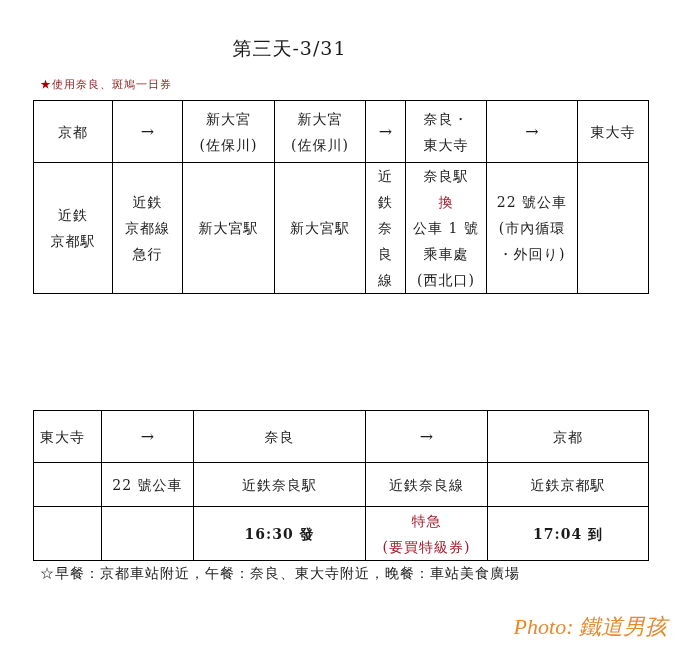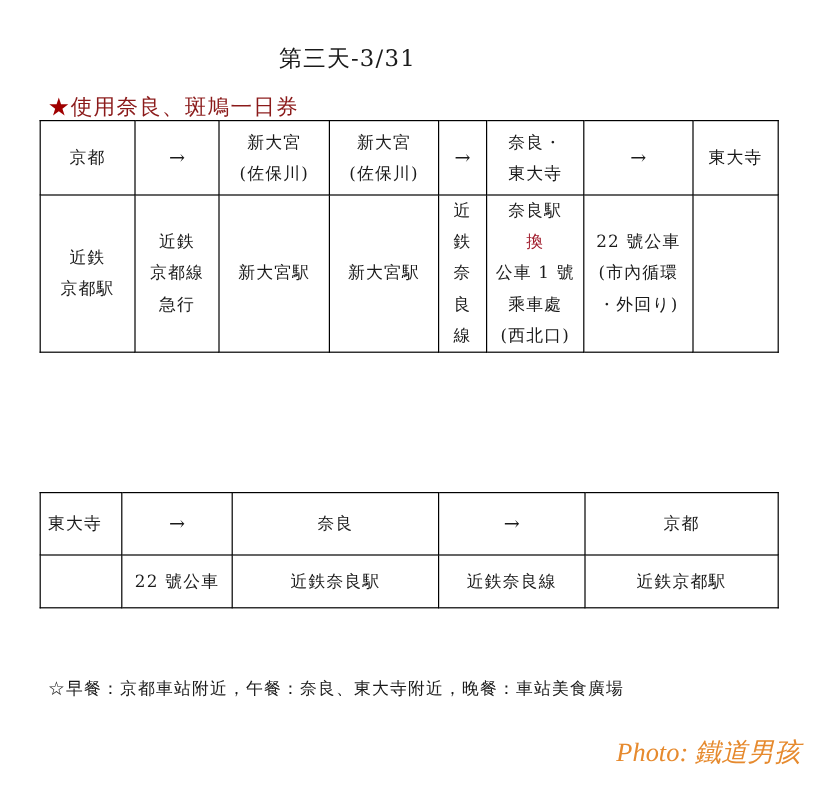--- a/index.html
+++ b/index.html
@@ -1,20 +1,20 @@
 <!DOCTYPE html>
 <html><head>
 <meta charset="utf-8">
 <style>
   html, body { margin: 0; padding: 0; background: #ffffff; }
   body { width: 691px; height: 654px; position: relative; overflow: hidden;
          font-family: "DejaVu Serif", "Liberation Serif", serif; color: #1a1a1a; }
   .title { position: absolute; left: 0; width: 579px; top: 36px; text-align: center;
            font-size: 19px; letter-spacing: 1px; }
-  .note-top { position: absolute; left: 40px; top: 77px; font-size: 18px; color: #8b1a1a; letter-spacing: 1px; }
+  .note-top { position: absolute; left: 40px; top: 77px; font-size: 11px; color: #8b1a1a; letter-spacing: 1px; }
   .note-top .star { color: #a00000; }
   table { position: absolute; border-collapse: collapse; table-layout: fixed; }
   td { border: 1.5px solid #000; text-align: center; vertical-align: middle;
        font-size: 14px; line-height: 26px; padding: 0; letter-spacing: 1px; }
   td.bold { font-weight: bold; font-size: 14px; }
   td.red, span.red { color: #a01c2c; }
   td.left { text-align: left; padding-left: 6px; }
   .arrow { font-size: 16px; letter-spacing: 0; }
   .vert { line-height: 26px; }
   #t1 { left: 33px; top: 100px; width: 615px; }
@@ -94,17 +94,25 @@
     <td class="arrow">→</td>
     <td>京都</td>
   </tr>
   <tr style="height:44px">
     <td></td>
     <td>22 號公車</td>
     <td>近鉄奈良駅</td>
     <td>近鉄奈良線</td>
     <td>近鉄京都駅</td>
   </tr>
+  <tr style="height:54px">
+    <td></td>
+    <td></td>
+    <td class="bold">16:30 發</td>
+    <td class="red" style="white-space:pre-line">特急
+(要買特級券)</td>
+    <td class="bold">17:04 到</td>
+  </tr>
 </tbody>
   </table>
 
 <div class="note-bottom">☆早餐：京都車站附近，午餐：奈良、東大寺附近，晚餐：車站美食廣場</div>
 <div class="credit">Photo: 鐵道男孩</div>
 
 </body></html>

